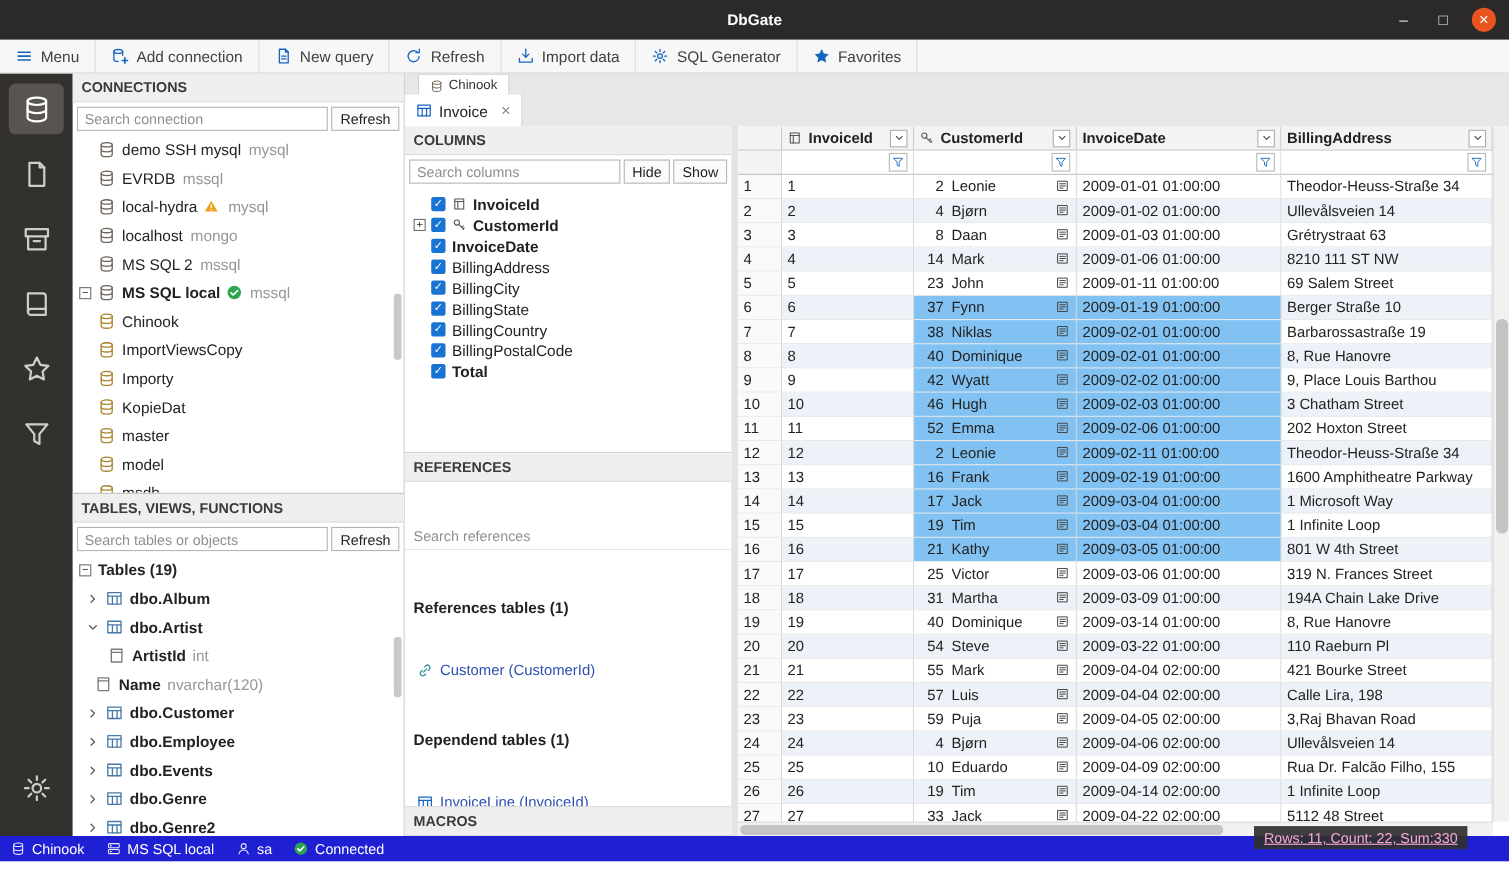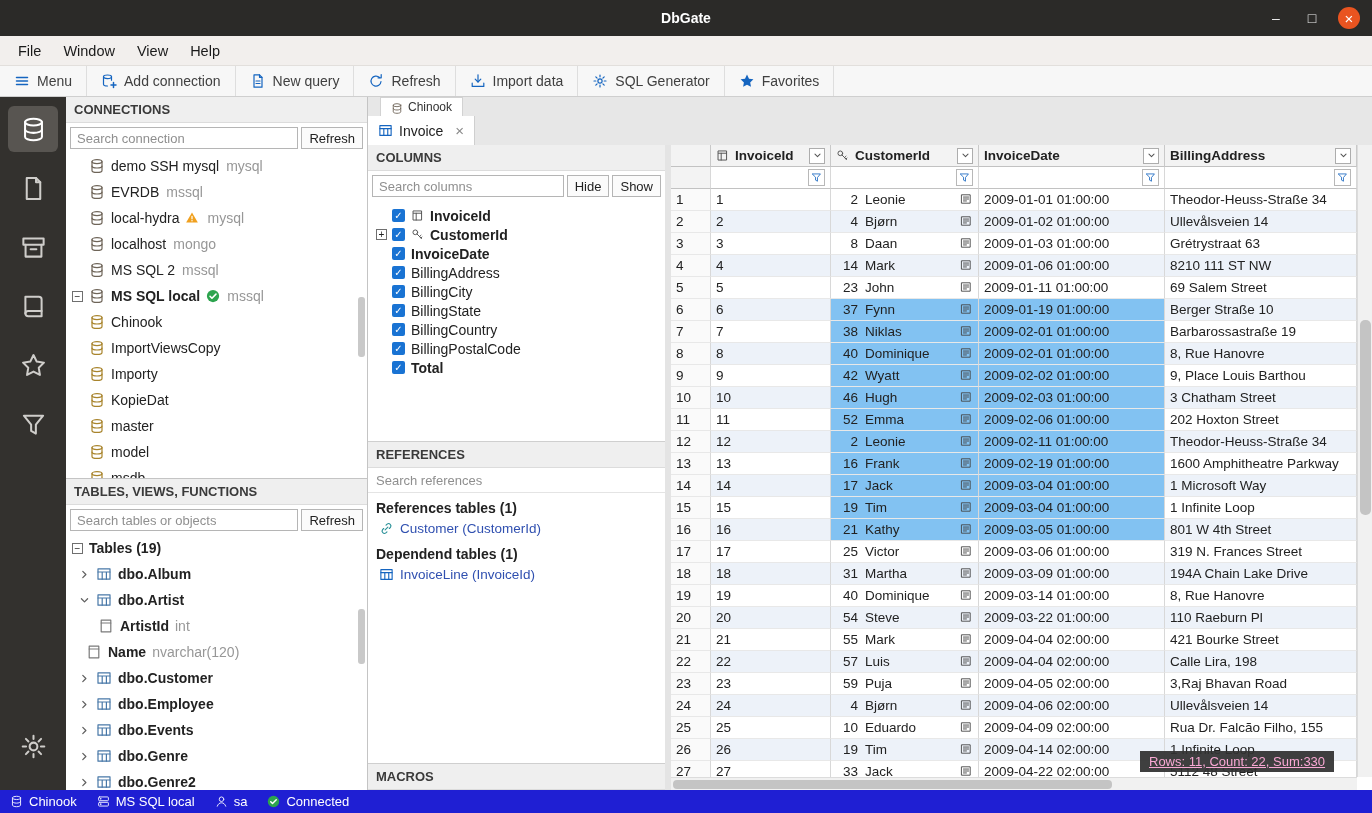--- a/index.html
+++ b/index.html
@@ -73,21 +73,21 @@
   .tab { background:#fff; display:flex; align-items:center; gap:6px; padding:0 10px; font-size:14px; border-right:1px solid #cfcfcf; cursor:pointer; }
   .tab-ic { width:15px; height:15px; color:#1565c0; display:flex; }
   .tab-ic svg { width:15px; height:15px; }
   .tab-close { color:#8a8a8a; font-size:15px; margin-left:6px; cursor:pointer; }
 
   .content { flex:1; display:flex; min-height:0; }
   .sidepanel { width:297px; background:#fff; display:flex; flex-direction:column; flex:none; }
   .v-splitter { width:6px; background:#e4e4e4; flex:none; cursor:col-resize; }
 
   .sec-columns { height:296px; display:flex; flex-direction:column; overflow:hidden; }
-  .sec-refs { height:322px; display:flex; flex-direction:column; border-top:1px solid #cfcfcf; overflow:hidden; }
+  .sec-refs { height:322px; display:flex; flex-direction:column; border-top:1px solid #cfcfcf; overflow:hidden;gap:37px; }
   .sec-macros { flex:1; border-top:1px solid #cfcfcf; overflow:hidden; }
   .cols-list { padding-top:5px; }
   .col-item { height:19px; display:flex; align-items:center; padding-left:8px; font-size:14px; cursor:pointer; }
   .col-exp { width:16px; flex:none; display:flex; }
   .cb { width:13px; height:13px; background:#1973d3; border-radius:2px; color:#fff; font-size:10px; line-height:13px; text-align:center; margin-right:6px; flex:none; }
   .col-ic { width:17px; height:14px; color:#555; margin-right:2px; display:flex; flex:none; }
   .col-ic svg { width:13px; height:13px; }
   .refs-search input { width:100%; height:25px; border:none; border-bottom:1px solid #e4e4e4; padding:0 8px; font-size:13px; font-family:inherit; outline:none; }
   .ref-group { font-weight:bold; padding:7px 8px 2px; font-size:14px; }
   .ref-link { display:flex; align-items:center; gap:6px; padding:3px 8px 3px 11px; color:#3050b0; font-size:13.5px; cursor:pointer; }
@@ -143,26 +143,20 @@
 
   <div class="titlebar">
     <span class="title">DbGate</span>
     <div class="win-controls">
       <span class="wc">–</span>
       <span class="wc">□</span>
       <span class="wc close">×</span>
     </div>
   </div>
 
-  <div class="menubar" id="menubar">
-      <span class="menu-item">File</span>
-      <span class="menu-item">Window</span>
-      <span class="menu-item">View</span>
-      <span class="menu-item">Help</span>
-    </div>
   <div class="toolbar" id="toolbar">
       <div class="tb-btn">
      <span class="tb-ic">
           <svg viewBox="0 0 16 16" fill="none" stroke="currentColor" stroke-width="1.2" stroke-linecap="round" stroke-linejoin="round">
             <path d="M2.5 4.5h11M2.5 8h11M2.5 11.5h11" stroke-width="1.5"></path>
           </svg>
         </span>
      <span>Menu</span>
       </div>
       <div class="tb-btn">

